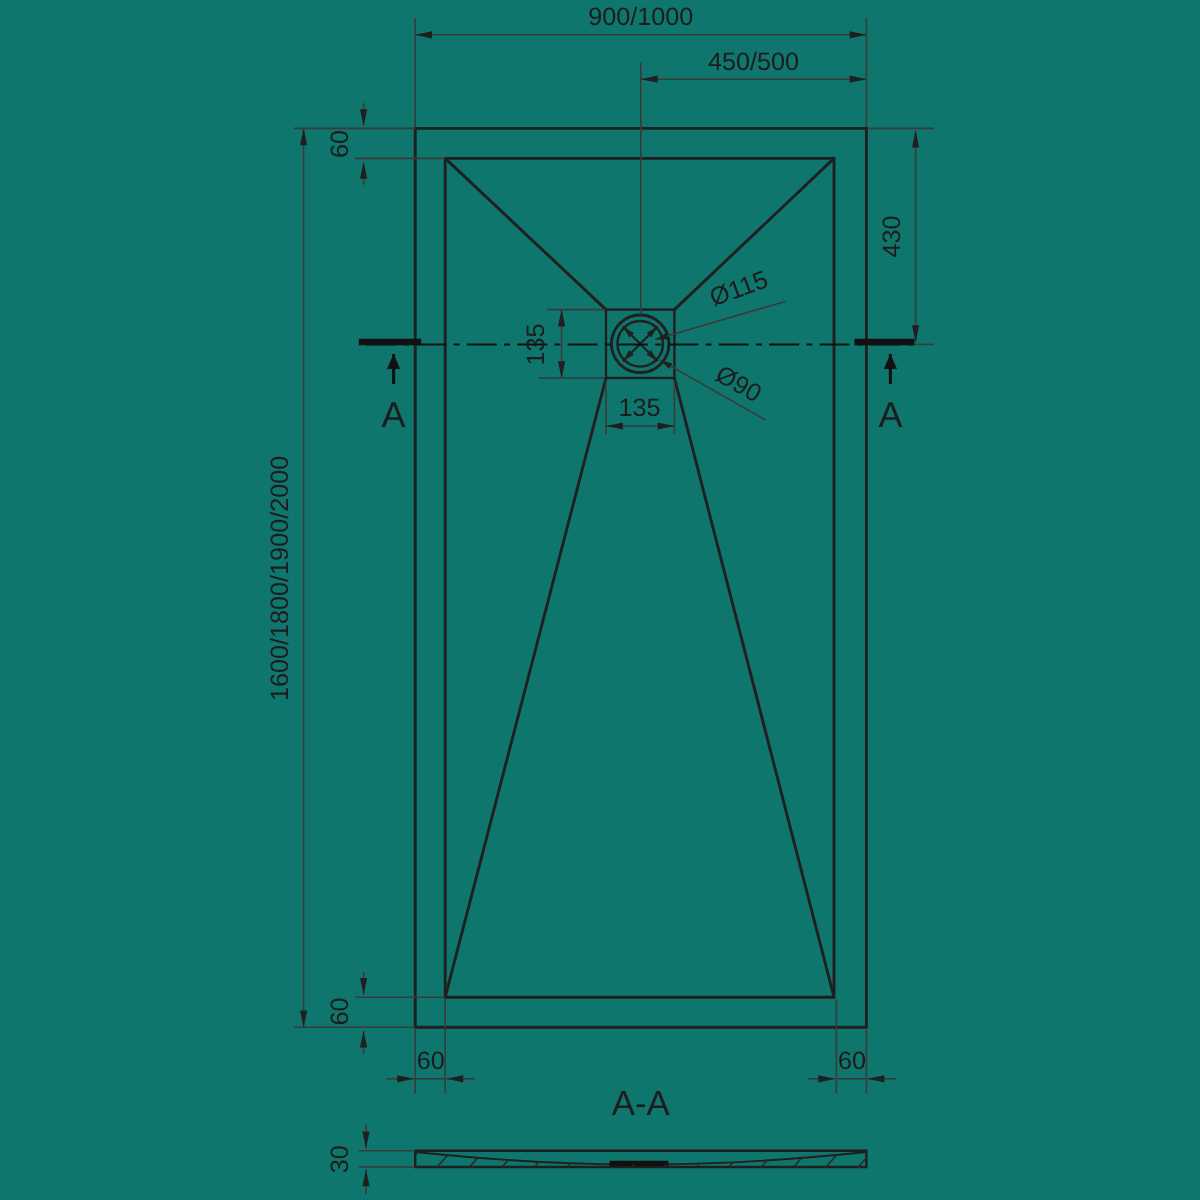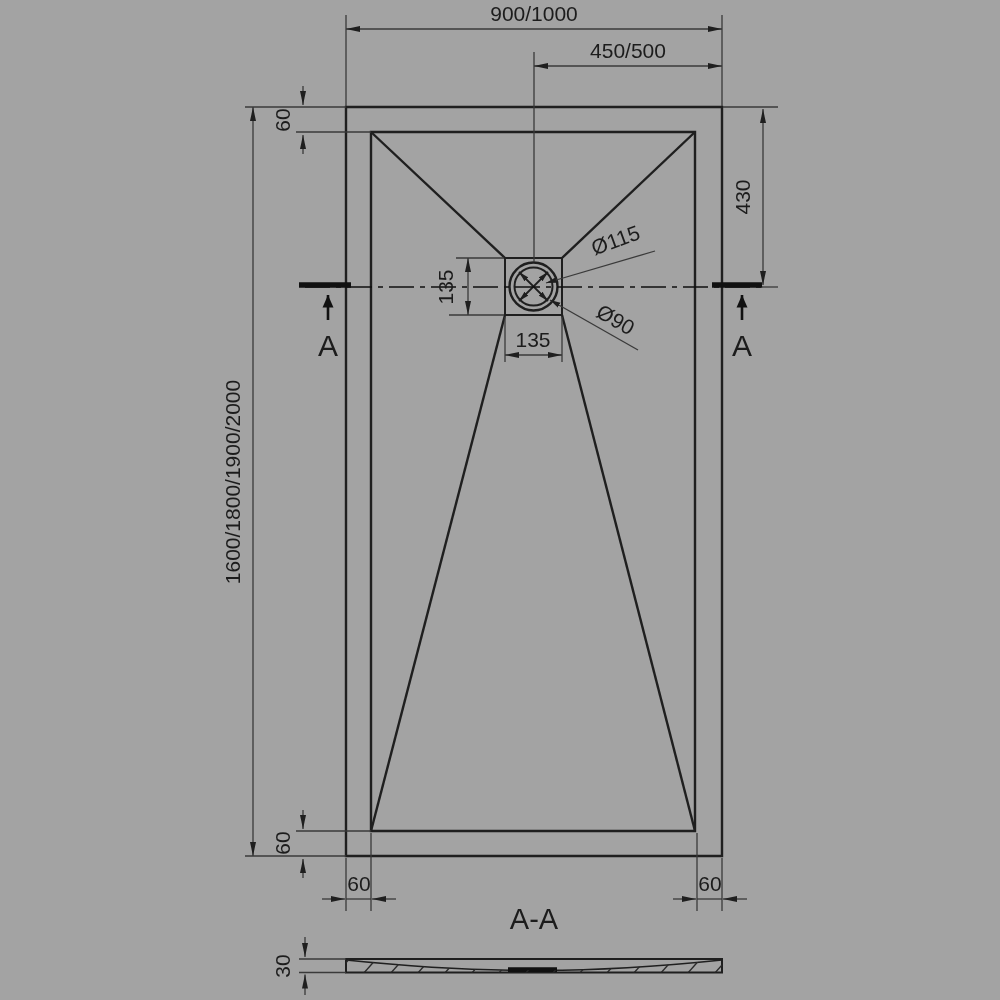--- a/index.html
+++ b/index.html
@@ -7,21 +7,21 @@
     padding: 0;
     background: #ffffff;
     width: 1000px;
     height: 1000px;
     font-family: "Liberation Sans", sans-serif;
   }
   #stage {
     position: relative;
     width: 1000px;
     height: 1000px;
-    background: #a3a3a3;
+    background: #0f766e;
     overflow: hidden;
   }
   svg { display: block; }
   .ln   { stroke: #1f1f1f; stroke-width: 2.4; fill: none; stroke-linecap: butt; }
   .ln2  { stroke: #1f1f1f; stroke-width: 2.0; fill: none; }
   .dim  { stroke: #3a3a3a; stroke-width: 1.3; fill: none; }
   .thick{ stroke: #111111; stroke-width: 5.5; fill: none; }
   .secln{ stroke: #111111; stroke-width: 2.6; fill: none; }
   .curve{ stroke: #1f1f1f; stroke-width: 1.6; fill: none; }
   .hatch{ stroke: #2a2a2a; stroke-width: 1.4; fill: none; }

